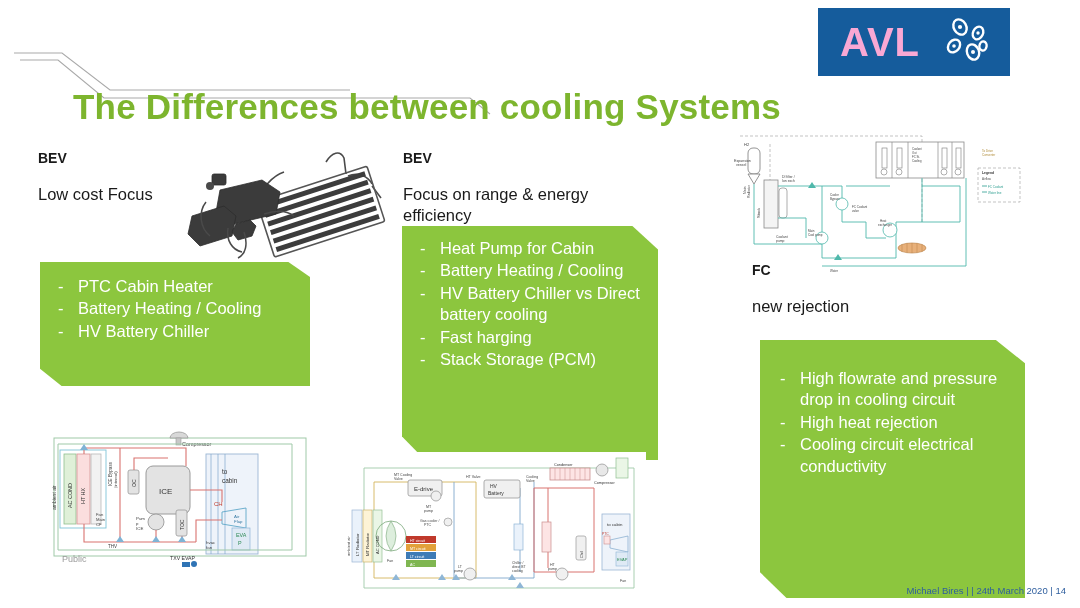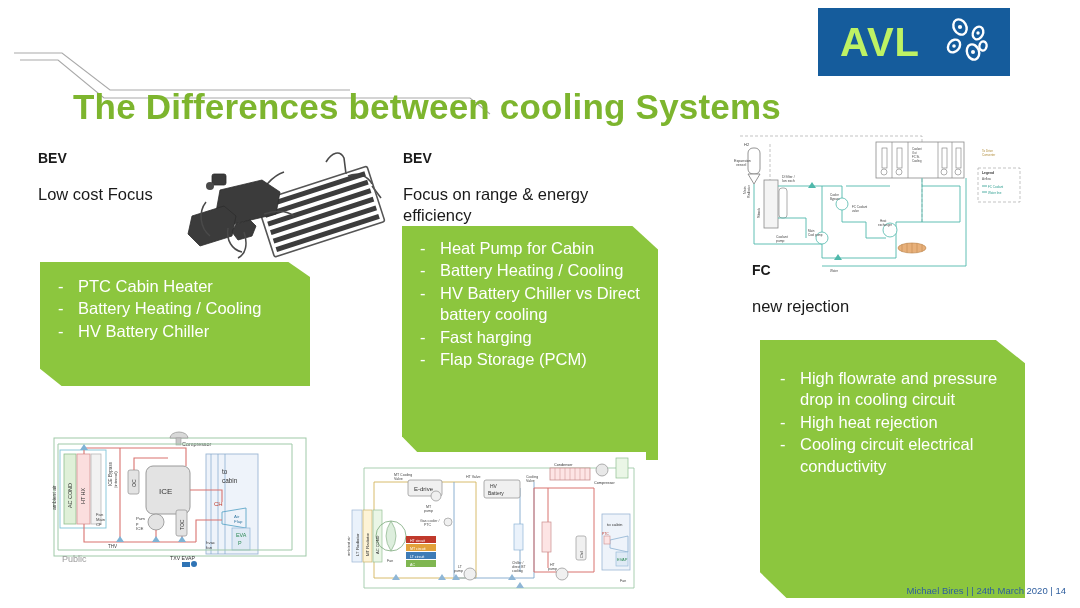--- a/index.html
+++ b/index.html
@@ -5,21 +5,21 @@
   html,body{margin:0;padding:0;background:#ffffff;}
   body{width:1080px;height:608px;position:relative;overflow:hidden;
        font-family:"Liberation Sans","DejaVu Sans",sans-serif;
        -webkit-font-smoothing:antialiased;}
   .slide{position:absolute;inset:0;background:#fff;}
 
   
   .avl-logo{position:absolute;left:818px;top:8px;width:192px;height:68px;
             background:#155C9C;display:flex;align-items:center;
             box-shadow:0 0 0 0 transparent;}
-  .avl-word{color:#bef264;font-size:40px;font-weight:bold;letter-spacing:1px;
+  .avl-word{color:#f9a8d4;font-size:40px;font-weight:bold;letter-spacing:1px;
             margin-left:22px;line-height:1;font-family:"Liberation Sans",sans-serif;}
   .avl-mark{position:absolute;right:18px;top:50%;transform:translateY(-50%);
             width:52px;height:52px;}
 
   
   .title{position:absolute;left:73px;top:64px;font-size:35px;font-weight:bold;
          color:#7DB52E;letter-spacing:.2px;white-space:nowrap;}
   .deco{position:absolute;left:0;top:48px;width:560px;height:70px;overflow:visible;}
 
   
@@ -227,21 +227,21 @@
     <div class="hd-main">BEV</div>
     <div class="hd-sub">Focus on range &amp; energy efficiency</div>
   </div>
 
   <div class="gbox" id="box-bev2">
     <ul>
       <li><span class="dash">-</span><span>Heat Pump for Cabin</span></li>
       <li><span class="dash">-</span><span>Battery Heating / Cooling</span></li>
       <li><span class="dash">-</span><span>HV Battery Chiller vs Direct battery cooling</span></li>
       <li><span class="dash">-</span><span>Fast harging</span></li>
-      <li><span class="dash">-</span><span>Flap Storage (PCM)</span></li>
+      <li><span class="dash">-</span><span>Stack Storage (PCM)</span></li>
     </ul>
   </div>
 
   <svg class="fig" id="fig-bev-circuit" viewBox="0 0 302 146">
     <rect x="0" y="0" width="302" height="146" fill="#ffffff"></rect>
 
     <g fill="none" stroke="#9fc9a8" stroke-width="0.9">
       <path d="M20 16 L20 136 L290 136 L290 16 Z"></path>
     </g>
     <g fill="none" stroke="#d4b45c" stroke-width="0.9">

